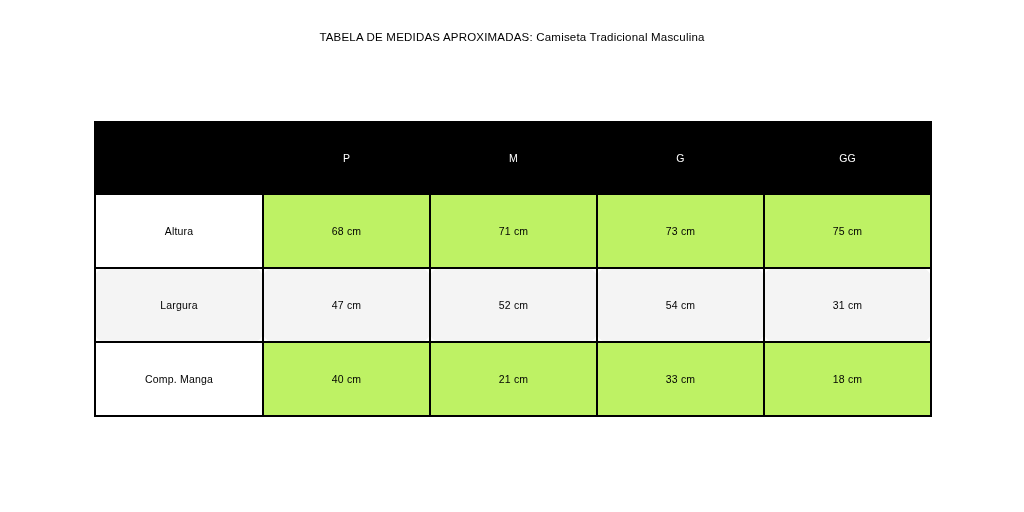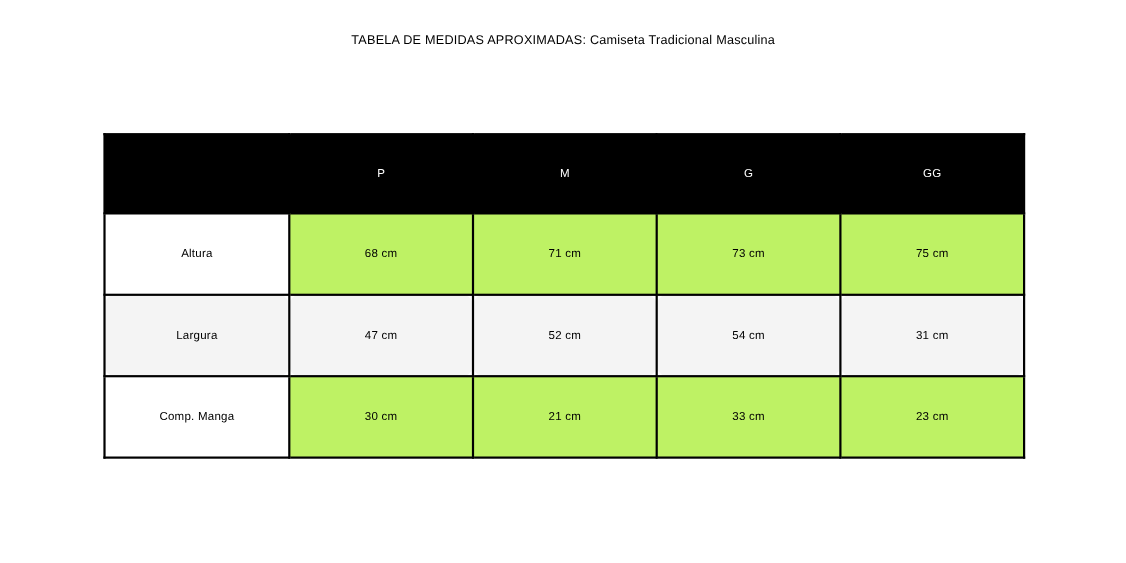--- a/index.html
+++ b/index.html
@@ -114,22 +114,22 @@
         </tr>
         <tr class="alt">
           <td class="row-label">Largura</td>
           <td>47 cm</td>
           <td>52 cm</td>
           <td>54 cm</td>
           <td>31 cm</td>
         </tr>
         <tr>
           <td class="row-label">Comp. Manga</td>
-          <td>30 cm</td>
+          <td>40 cm</td>
           <td>21 cm</td>
           <td>33 cm</td>
-          <td>23 cm</td>
+          <td>18 cm</td>
         </tr>
       </tbody>
     </table>
   </div>
 
 </div>
 
 </body></html>

